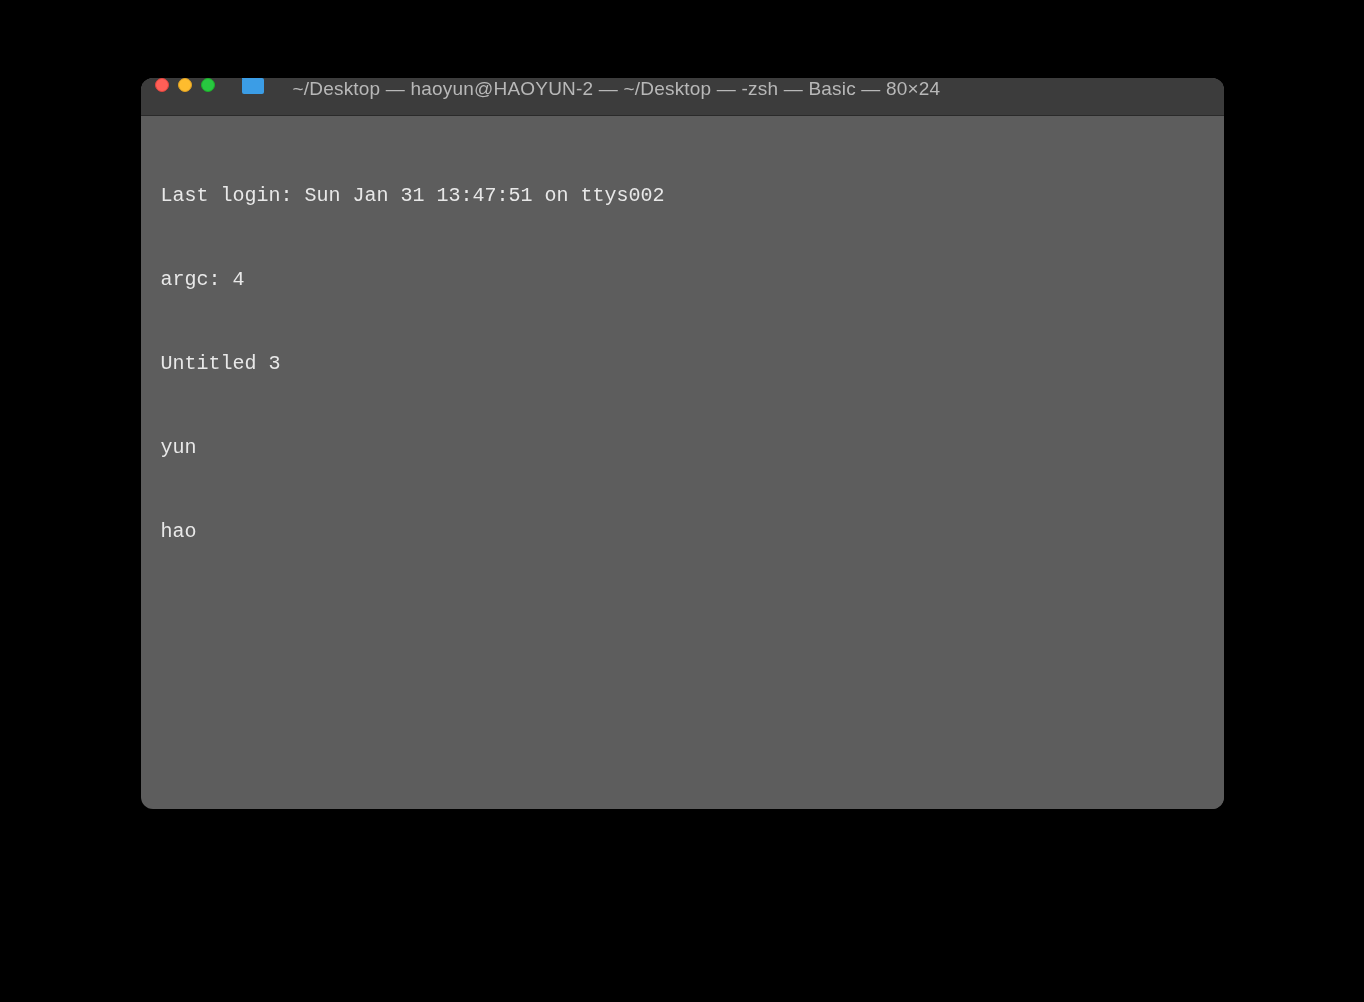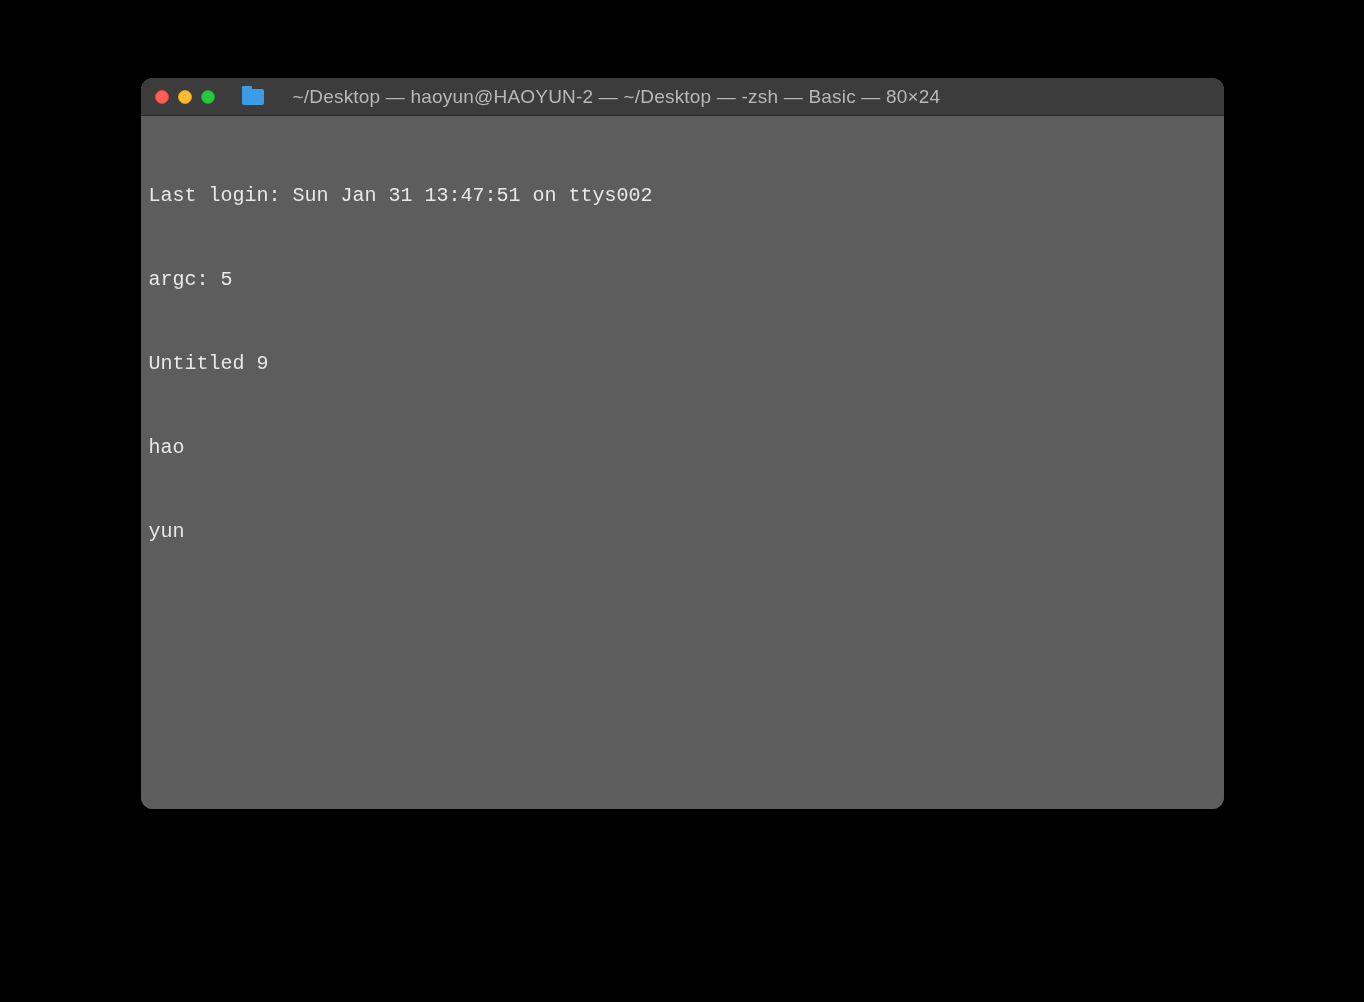--- a/index.html
+++ b/index.html
@@ -27,21 +27,21 @@
       overflow: hidden;
       box-shadow: 0 20px 60px rgba(0,0,0,0.6);
       display: flex;
       flex-direction: column;
     }
 
     .titlebar {
       height: 38px;
       background: #3c3c3c;
       display: flex;
-      align-items: center;
+      align-items: flex-start;
       padding: 0 14px;
       gap: 23px;
       border-bottom: 1px solid #2a2a2a;
     }
 
     .traffic-lights {
       display: flex;
       gap: 9px;
       align-items: center;
     }
@@ -87,20 +87,21 @@
     .terminal-body {
       flex: 1;
       background: #5d5d5d;
       padding: 10px 8px;
       font-family: "SF Mono", Menlo, Monaco, "Courier New", monospace;
       font-size: 20px;
       line-height: 28px;
       color: #e8e8e8;
       white-space: pre-wrap;
       overflow: hidden;
+      margin-left: 12px;
     }
 
     .terminal-line {
       display: block;
     }
   </style>
 </head>
 <body>
 
 <div class="terminal-window">
@@ -108,20 +109,20 @@
     <div class="traffic-lights">
       <div class="traffic-light traffic-close"></div>
       <div class="traffic-light traffic-min"></div>
       <div class="traffic-light traffic-max"></div>
     </div>
     <div class="folder-icon"></div>
     <div class="window-title">~/Desktop — haoyun@HAOYUN-2 — ~/Desktop — -zsh — Basic — 80×24</div>
   </div>
   <div class="terminal-body">
     <span class="terminal-line">Last login: Sun Jan 31 13:47:51 on ttys002</span>
-    <span class="terminal-line">argc: 5</span>
-    <span class="terminal-line">Untitled 9</span>
+    <span class="terminal-line">argc: 4</span>
+    <span class="terminal-line">Untitled 3</span>
+    <span class="terminal-line">yun</span>
     <span class="terminal-line">hao</span>
-    <span class="terminal-line">yun</span>
     
     
   </div>
 </div>
 
 </body></html>

